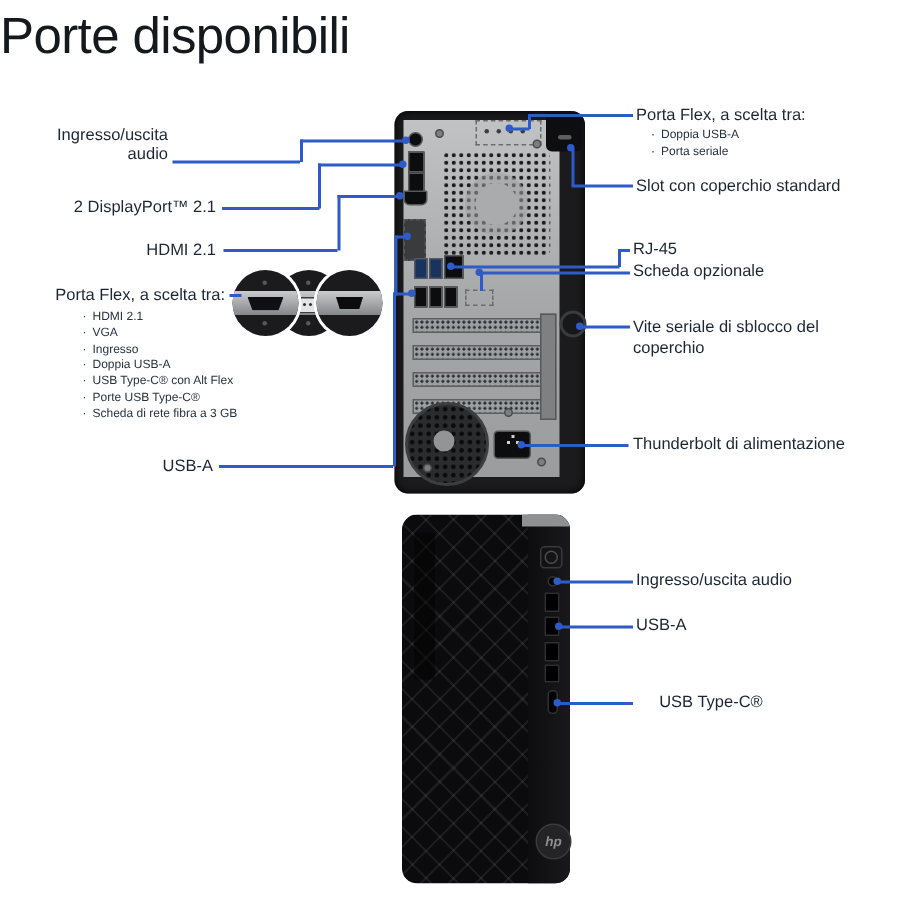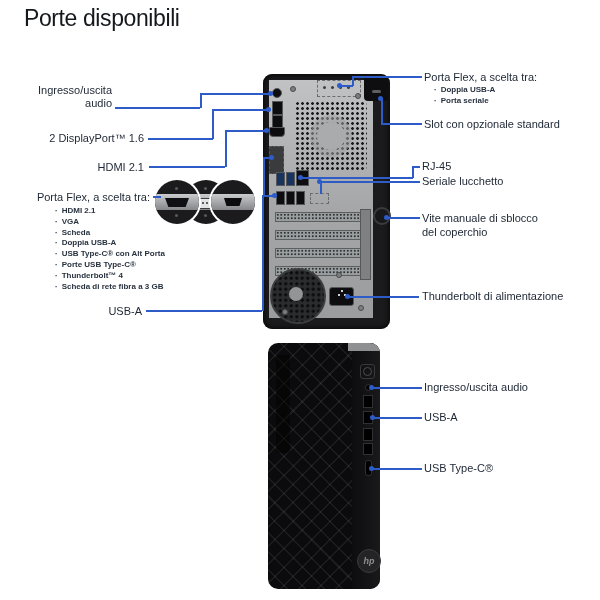--- a/index.html
+++ b/index.html
@@ -1,21 +1,21 @@
 <!DOCTYPE html>
 <html><head>
 <meta charset="utf-8">
 <style>
   html,body{margin:0;padding:0;background:#fff;}
   #canvas{position:relative;width:600px;height:600px;background:#fff;overflow:hidden;
           font-family:"Liberation Sans",sans-serif;}
-  .ttl{position:absolute;left:24px;top:5px;font-size:23px;letter-spacing:-0.4px;color:#15181c;font-weight:500;}
+  .ttl{position:absolute;left:0;top:5px;font-size:34px;letter-spacing:-0.4px;color:#15181c;font-weight:500;}
   .lbl{position:absolute;font-size:11px;line-height:13px;color:#1d2633;z-index:7;}
   .lbl-r{text-align:right;}
-  .blist{position:absolute;font-size:8px;line-height:10.8px;color:#28323f;z-index:7;font-weight:bold;}
+  .blist{position:absolute;font-size:8px;line-height:10.8px;color:#28323f;z-index:7;}
   .bi{white-space:nowrap;}
   .bi::before{content:"·";margin-right:4px;}
   .ln{position:absolute;background:#2d5bc8;z-index:5;}
   .ln-h{height:1.5px;}
   .ln-v{width:1.5px;}
   .dot{position:absolute;width:5px;height:5px;border-radius:50%;background:#2d5bc8;z-index:6;}
   
   .tower-b{position:absolute;left:263px;top:74px;width:127px;height:255px;background:#1b1b1d;
            border-radius:9px;box-shadow:inset 0 0 6px #000;z-index:1;}
   .panel{position:absolute;left:269px;top:80px;width:104px;height:238px;
@@ -131,48 +131,47 @@
     </div>
     <div class="cscrew" style="top:34px;"></div>
   </div>
   <div class="cc" style="left:211px;top:180px;z-index:4;">
     <div class="band">
       <div style="position:absolute;left:13px;top:4px;width:18px;height:8px;background:#0c0c0e;clip-path:polygon(0 0,100% 0,86% 100%,14% 100%);"></div>
     </div>
   </div>
 
   <div class="lbl lbl-r" style="right:488px;top:84px;width:92px;">Ingresso/uscita audio</div>
-  <div class="lbl lbl-r" style="right:456px;top:132px;width:120px;">2 DisplayPort™ 1.6</div>
+  <div class="lbl lbl-r" style="right:456px;top:132px;width:120px;">2 DisplayPort™ 2.1</div>
   <div class="lbl lbl-r" style="right:456px;top:161px;width:100px;">HDMI 2.1</div>
   <div class="lbl lbl-r" style="right:450px;top:191px;width:145px;">Porta Flex, a scelta tra:</div>
   <div class="blist" style="left:55px;top:206px;width:160px;">
     <div class="bi">HDMI 2.1</div>
     <div class="bi">VGA</div>
-    <div class="bi">Scheda</div>
+    <div class="bi">Ingresso</div>
     <div class="bi">Doppia USB-A</div>
-    <div class="bi">USB Type-C® con Alt Porta</div>
+    <div class="bi">USB Type-C® con Alt Flex</div>
     <div class="bi">Porte USB Type-C®</div>
-    <div class="bi">Thunderbolt™ 4</div>
     <div class="bi">Scheda di rete fibra a 3 GB</div>
   </div>
   <div class="lbl lbl-r" style="right:458px;top:305px;width:80px;">USB-A</div>
 
   <div class="lbl" style="left:424px;top:71px;width:150px;">Porta Flex, a scelta tra:</div>
   <div class="blist" style="left:434px;top:85px;width:120px;">
     <div class="bi">Doppia USB-A</div>
     <div class="bi">Porta seriale</div>
   </div>
-  <div class="lbl" style="left:424px;top:118px;width:160px;">Slot con opzionale standard</div>
+  <div class="lbl" style="left:424px;top:118px;width:160px;">Slot con coperchio standard</div>
   <div class="lbl" style="left:422px;top:160px;width:80px;">RJ-45</div>
-  <div class="lbl" style="left:422px;top:175px;width:120px;">Seriale lucchetto</div>
-  <div class="lbl" style="left:422px;top:211px;width:130px;line-height:14px;">Vite manuale di sblocco del coperchio</div>
+  <div class="lbl" style="left:422px;top:175px;width:120px;">Scheda opzionale</div>
+  <div class="lbl" style="left:422px;top:211px;width:130px;line-height:14px;">Vite seriale di sblocco del coperchio</div>
   <div class="lbl" style="left:422px;top:290px;width:165px;">Thunderbolt di alimentazione</div>
   <div class="lbl" style="left:424px;top:381px;width:140px;">Ingresso/uscita audio</div>
   <div class="lbl" style="left:424px;top:411px;width:80px;">USB-A</div>
-  <div class="lbl" style="left:424px;top:462px;width:100px;">USB Type-C®</div>
+  <div class="lbl" style="left:424px;top:462px;width:100px;text-align:center;">USB Type-C®</div>
 
   <div class="ln ln-h" style="left:115px;top:107px;width:85px;"></div>
   <div class="ln ln-v" style="left:200px;top:93px;height:15px;"></div>
   <div class="ln ln-h" style="left:200px;top:93px;width:70px;"></div>
   <div class="dot" style="left:268px;top:91px;"></div>
 
   <div class="ln ln-h" style="left:148px;top:138px;width:65px;"></div>
   <div class="ln ln-v" style="left:212px;top:109px;height:30px;"></div>
   <div class="ln ln-h" style="left:212px;top:109px;width:56px;"></div>
   <div class="dot" style="left:266px;top:107px;"></div>

